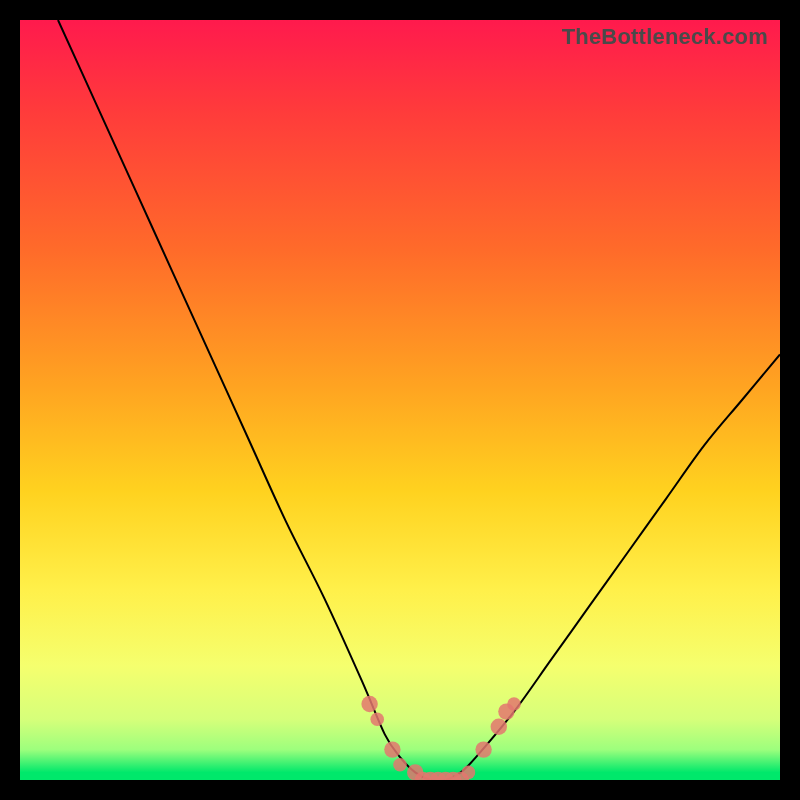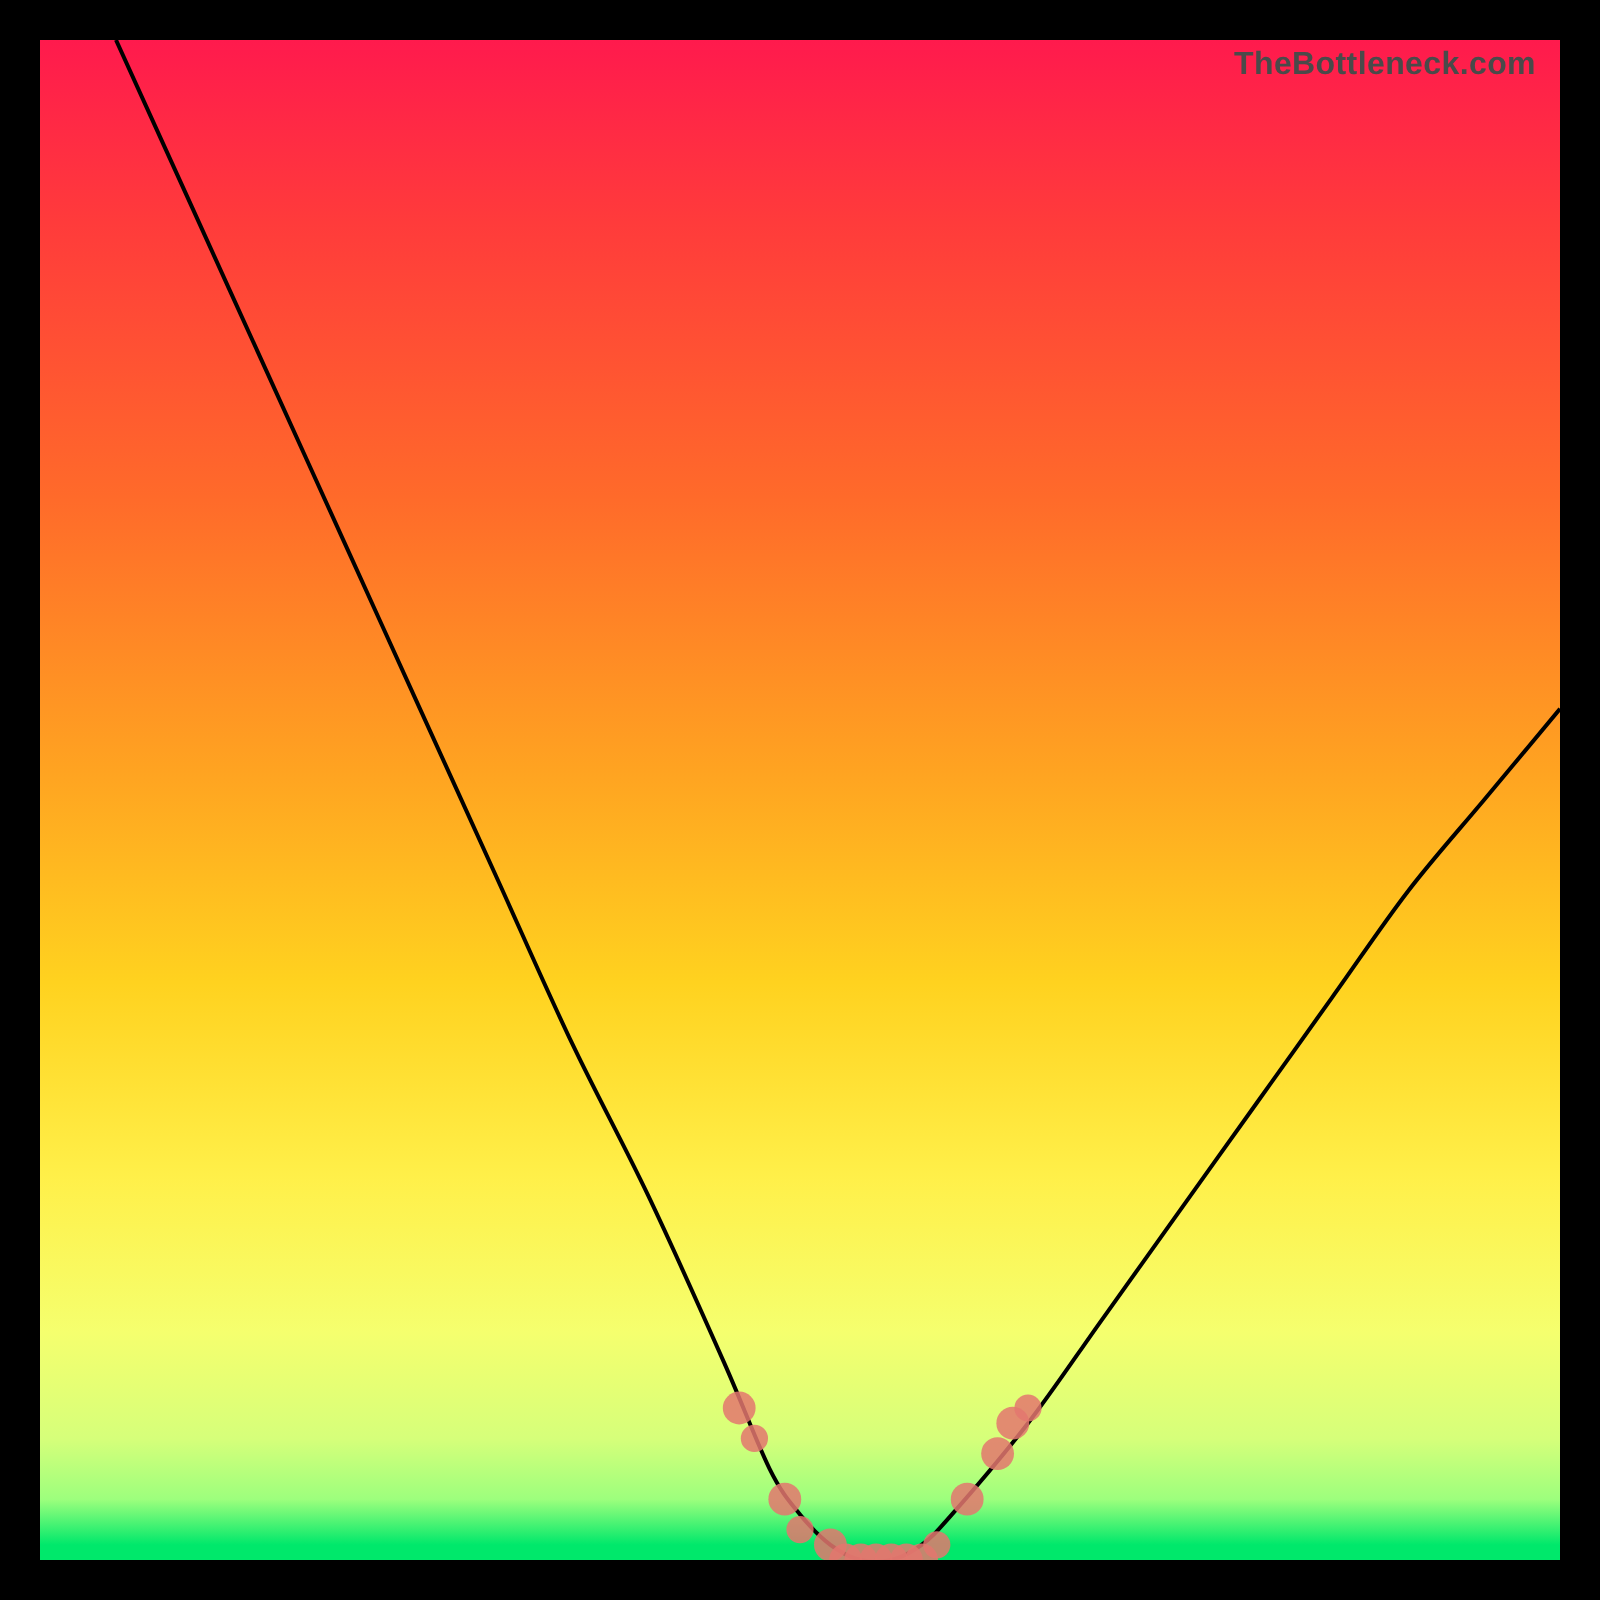--- a/index.html
+++ b/index.html
@@ -38,21 +38,21 @@
       #d6ff7a 92%,
       #9dff7d 96%,
       #00e86b 99%,
       #00e86b 100%
     );
   }
   .watermark {
     position: absolute;
     top: 4px;
     right: 12px;
-    font-size: 16px;
+    font-size: 22px;
     font-weight: 600;
     color: #4a4a4a;
     letter-spacing: 0.2px;
     user-select: none;
   }
   svg.curve {
     position: absolute;
     left: 0;
     top: 0;
     width: 760px;

